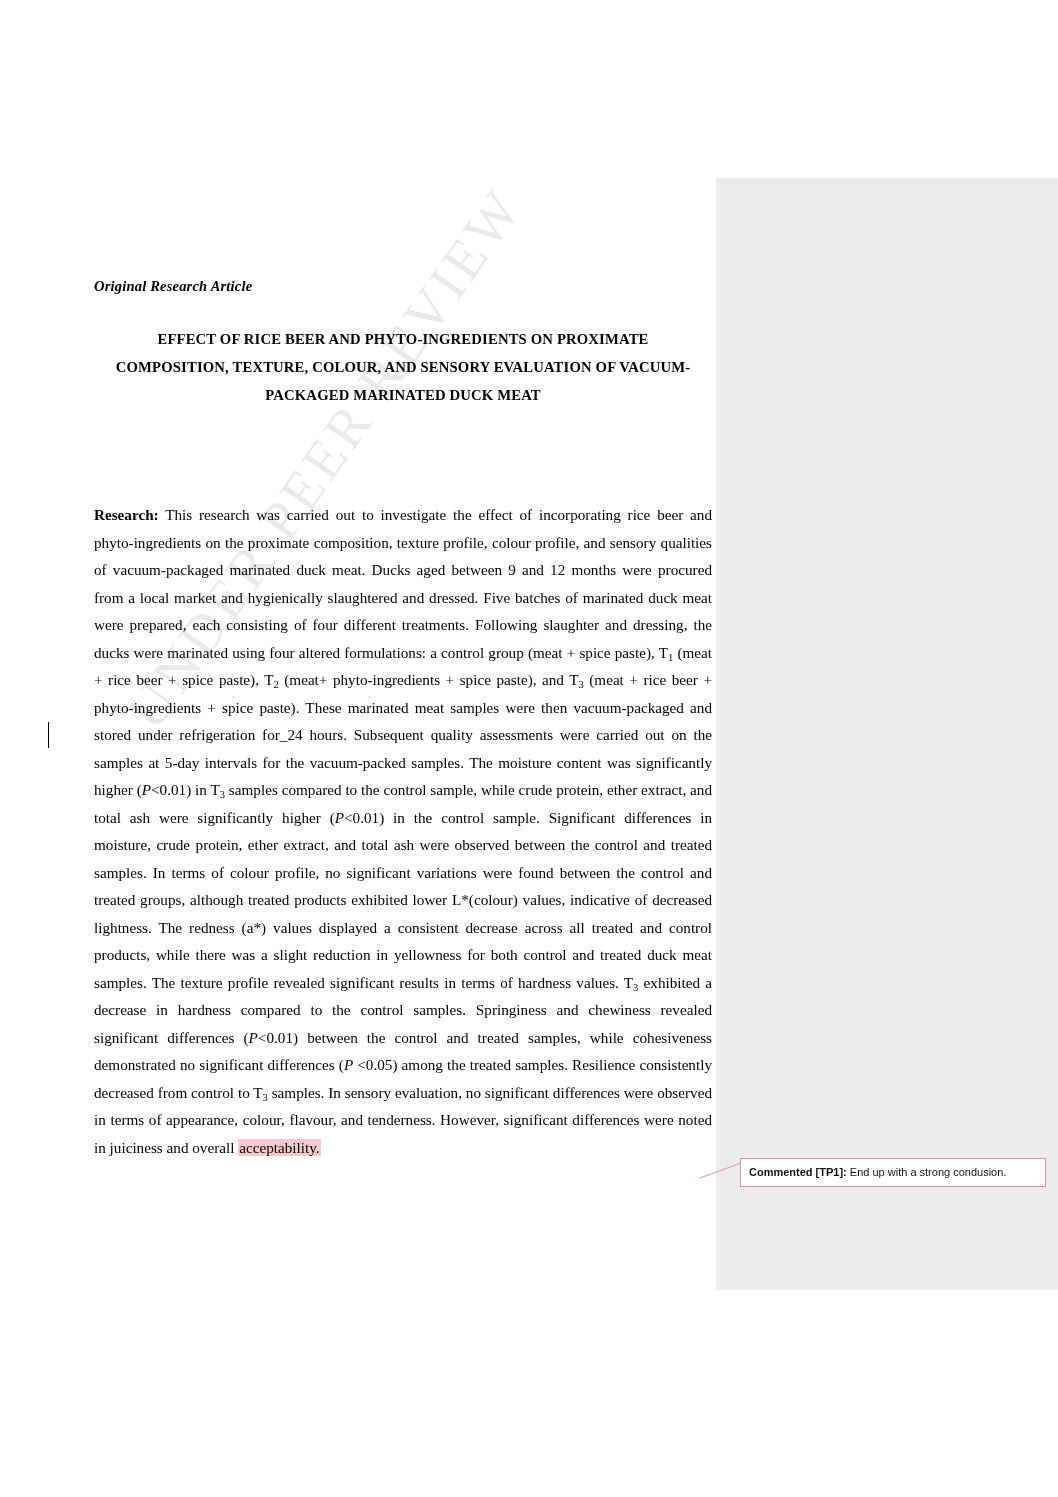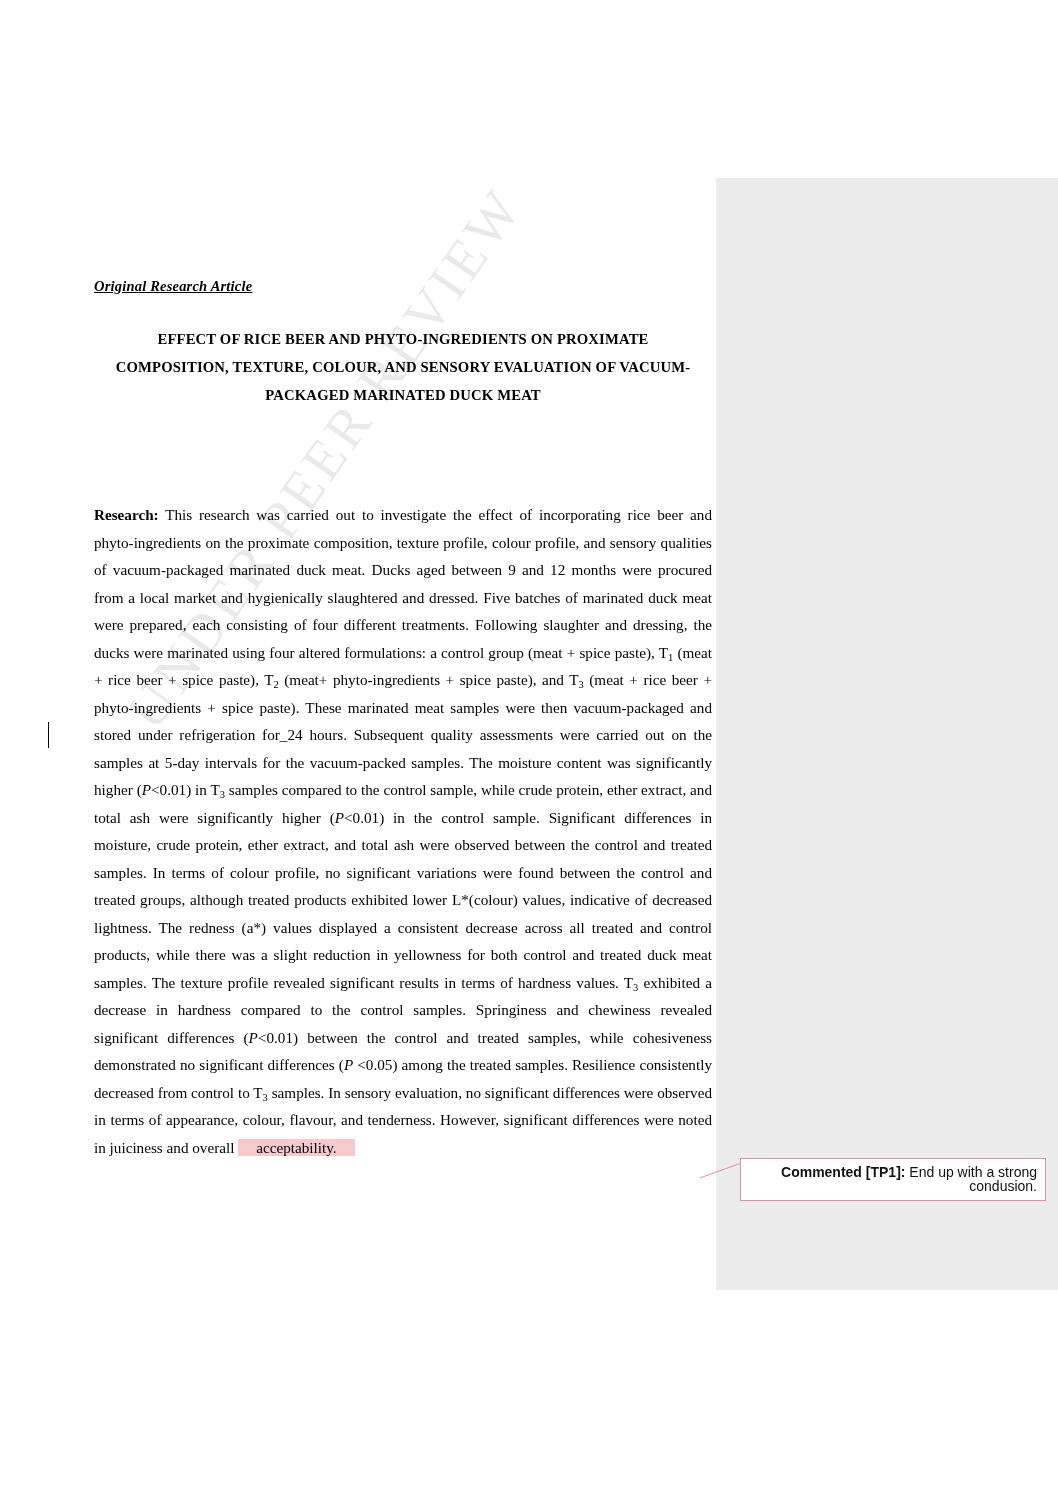--- a/index.html
+++ b/index.html
@@ -75,21 +75,20 @@
     left: 94px;
     top: 278px;
     width: 618px;
     z-index: 10;
   }
 
   #article-type {
     font-style: italic;
     font-weight: bold;
     font-size: 14.5px;
-    text-decoration: underline;
     letter-spacing: 0.2px;
     color: #000;
     margin: 0 0 30px 0;
   }
 
   #title {
     text-align: center;
     font-weight: bold;
     font-size: 14.7px;
     line-height: 28px;
@@ -110,21 +109,21 @@
   #abstract .lbl { font-weight: bold; }
   #abstract i { font-style: italic; }
   #abstract sub {
     font-size: 10.5px;
     vertical-align: -0.28em;
     line-height: 0;
   }
 
   .hl {
     background: #f6c9cd;
-    padding: 0 18px;
+    padding: 0 1px;
   }
 
   
   #change-bar {
     position: absolute;
     left: 48px;
     top: 722px;
     width: 1px;
     height: 26px;
     background: #000;
@@ -135,25 +134,24 @@
   #comment-box {
     position: absolute;
     left: 740px;
     top: 1158px;
     width: 306px;
     box-sizing: border-box;
     border: 1px solid #e0909b;
     background: #ffffff;
     padding: 6px 8px 7px 8px;
     font-family: "Liberation Sans", sans-serif;
-    font-size: 14px;
+    font-size: 11px;
     line-height: 14px;
     color: #c0392b;
     z-index: 12;
-    text-align: right;
   }
   #comment-box .tag {
     font-weight: bold;
     color: #111111;
   }
   #comment-box .ctext {
     color: #111111;
   }
 
   

